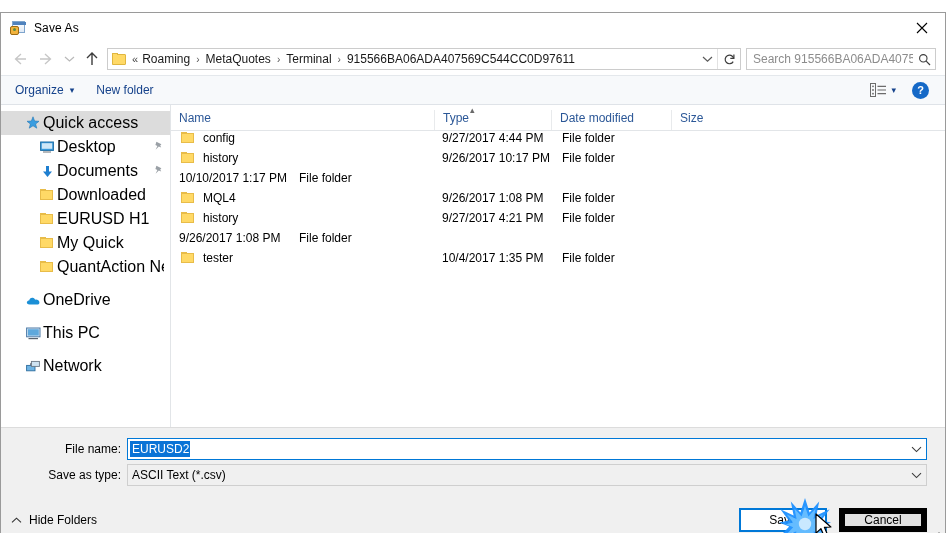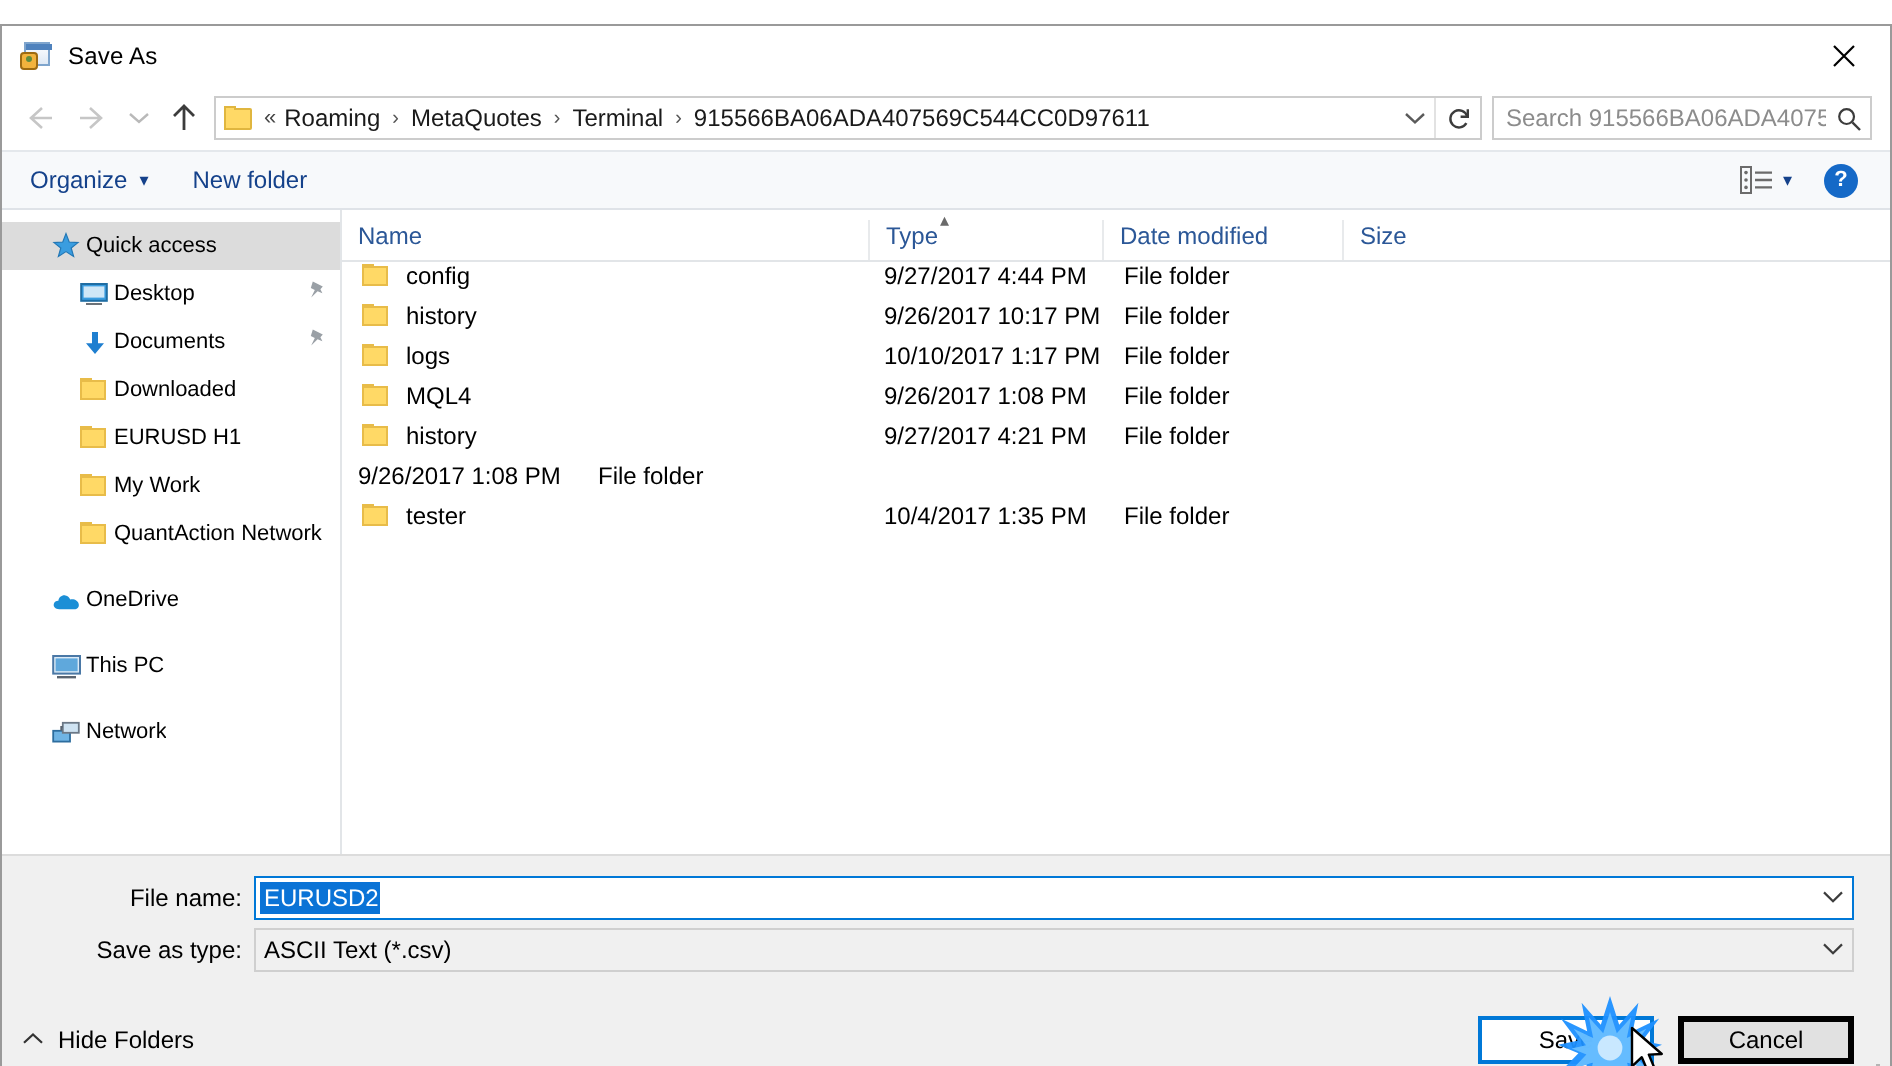--- a/index.html
+++ b/index.html
@@ -266,21 +266,21 @@
     background: #ffffff;
     border-right: 1px solid #e2e5e8;
     padding-top: 6px;
     box-sizing: border-box;
     overflow: hidden;
   }
   .side-item {
     height: 24px;
     display: flex;
     align-items: center;
-    font-size: 11px;
+    font-size: 16px;
     color: #000;
     padding-right: 6px;
     white-space: nowrap;
     position: relative;
   }
   .side-item.selected { background: #dcdcdc; }
   .side-item .s-ico {
     width: 20px;
     display: flex;
     align-items: center;
@@ -468,21 +468,21 @@
   .dlgbtn {
     width: 88px;
     height: 24px;
     font-size: 12px;
     color: #000;
     display: flex;
     align-items: center;
     justify-content: center;
     box-sizing: border-box;
     background: #e1e1e1;
-    border: 3px solid #000000;
+    border: 6px solid #000000;
   }
   .dlgbtn.primary {
     background: #ffffff;
     border: 2px solid #0078d7;
     margin-right: 12px;
   }
   .grip {
     position: absolute;
     right: 4px; bottom: 3px;
     width: 10px; height: 10px;
@@ -677,21 +677,21 @@
         <span class="s-label">EURUSD H1</span>
       </div>
 
       <div class="side-item lvl1">
         <span class="s-ico">
             <span class="fold">
               <span class="ft"></span>
               <span class="fb"></span>
             </span>
           </span>
-        <span class="s-label">My Work</span>
+        <span class="s-label">My Quick</span>
       </div>
 
       <div class="side-item lvl1">
         <span class="s-ico">
             <span class="fold">
               <span class="ft"></span>
               <span class="fb"></span>
             </span>
           </span>
         <span class="s-label">QuantAction Network</span>
@@ -766,27 +766,20 @@
                 <span class="fb"></span>
               </span>
             <span>history</span>
           </span>
           <span class="fr-date" style="width:120px">9/26/2017 10:17 PM</span>
           <span class="fr-type" style="width:117px">File folder</span>
           <span class="fr-size" style="width:82px"></span>
         </div>
 
         <div class="frow">
-          <span class="fr-name" style="width:263px">
-            <span class="fold">
-                <span class="ft"></span>
-                <span class="fb"></span>
-              </span>
-            <span>logs</span>
-          </span>
           <span class="fr-date" style="width:120px">10/10/2017 1:17 PM</span>
           <span class="fr-type" style="width:117px">File folder</span>
           <span class="fr-size" style="width:82px"></span>
         </div>
 
         <div class="frow">
           <span class="fr-name" style="width:263px">
             <span class="fold">
                 <span class="ft"></span>
                 <span class="fb"></span>

